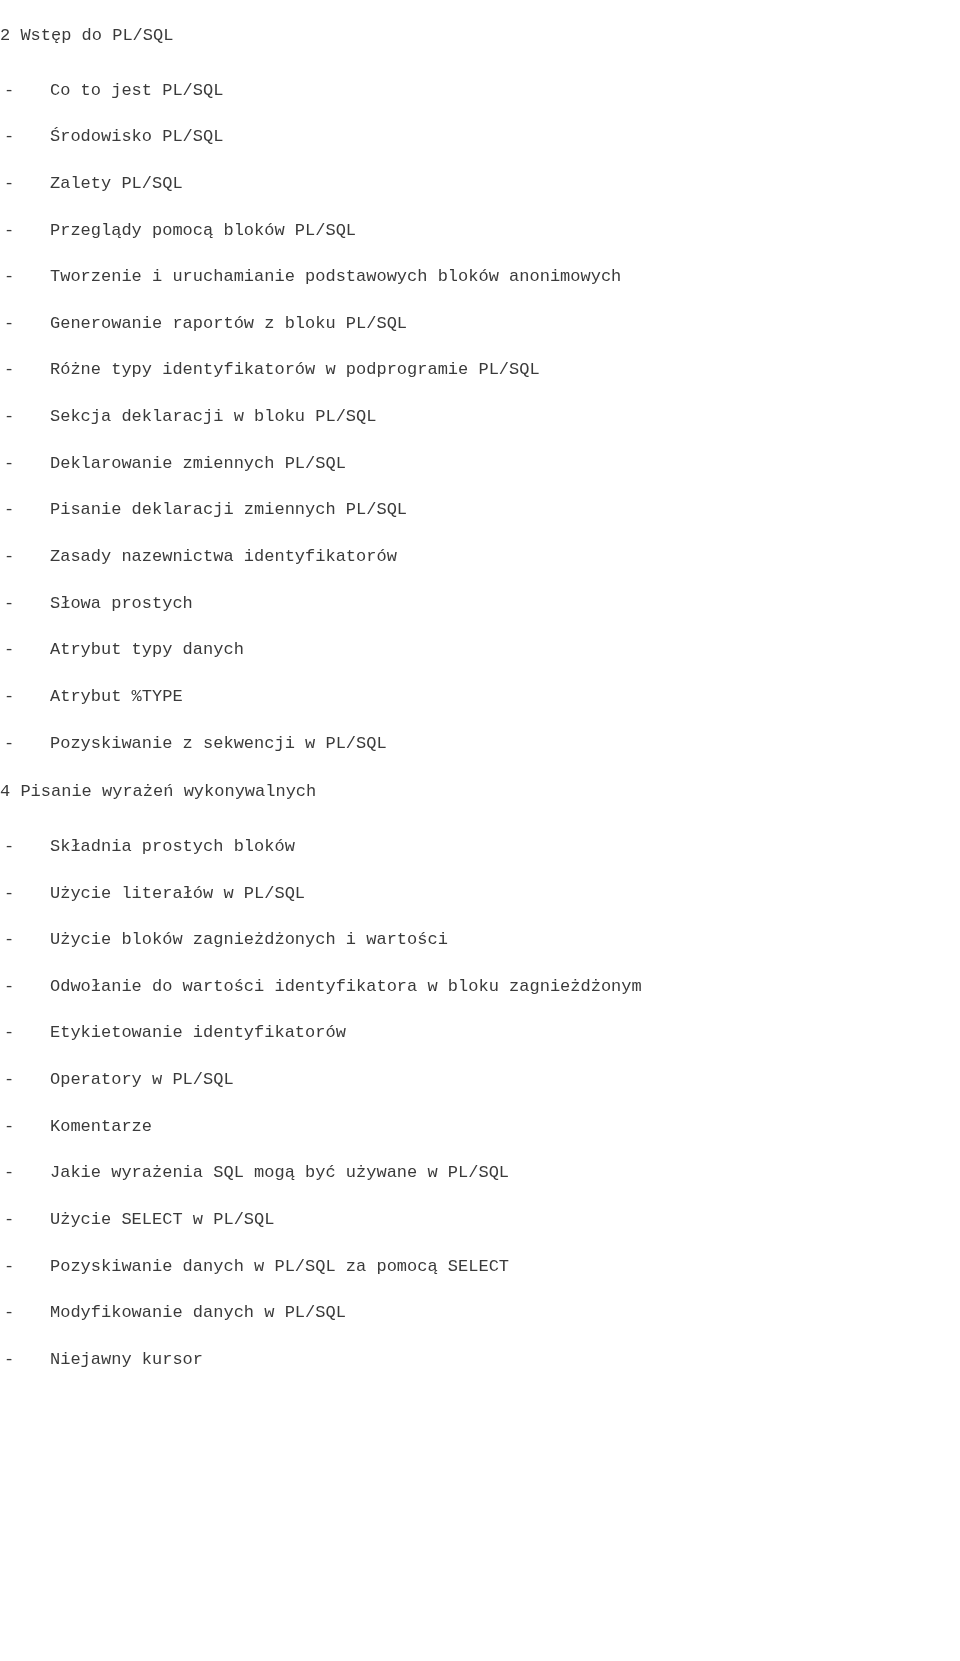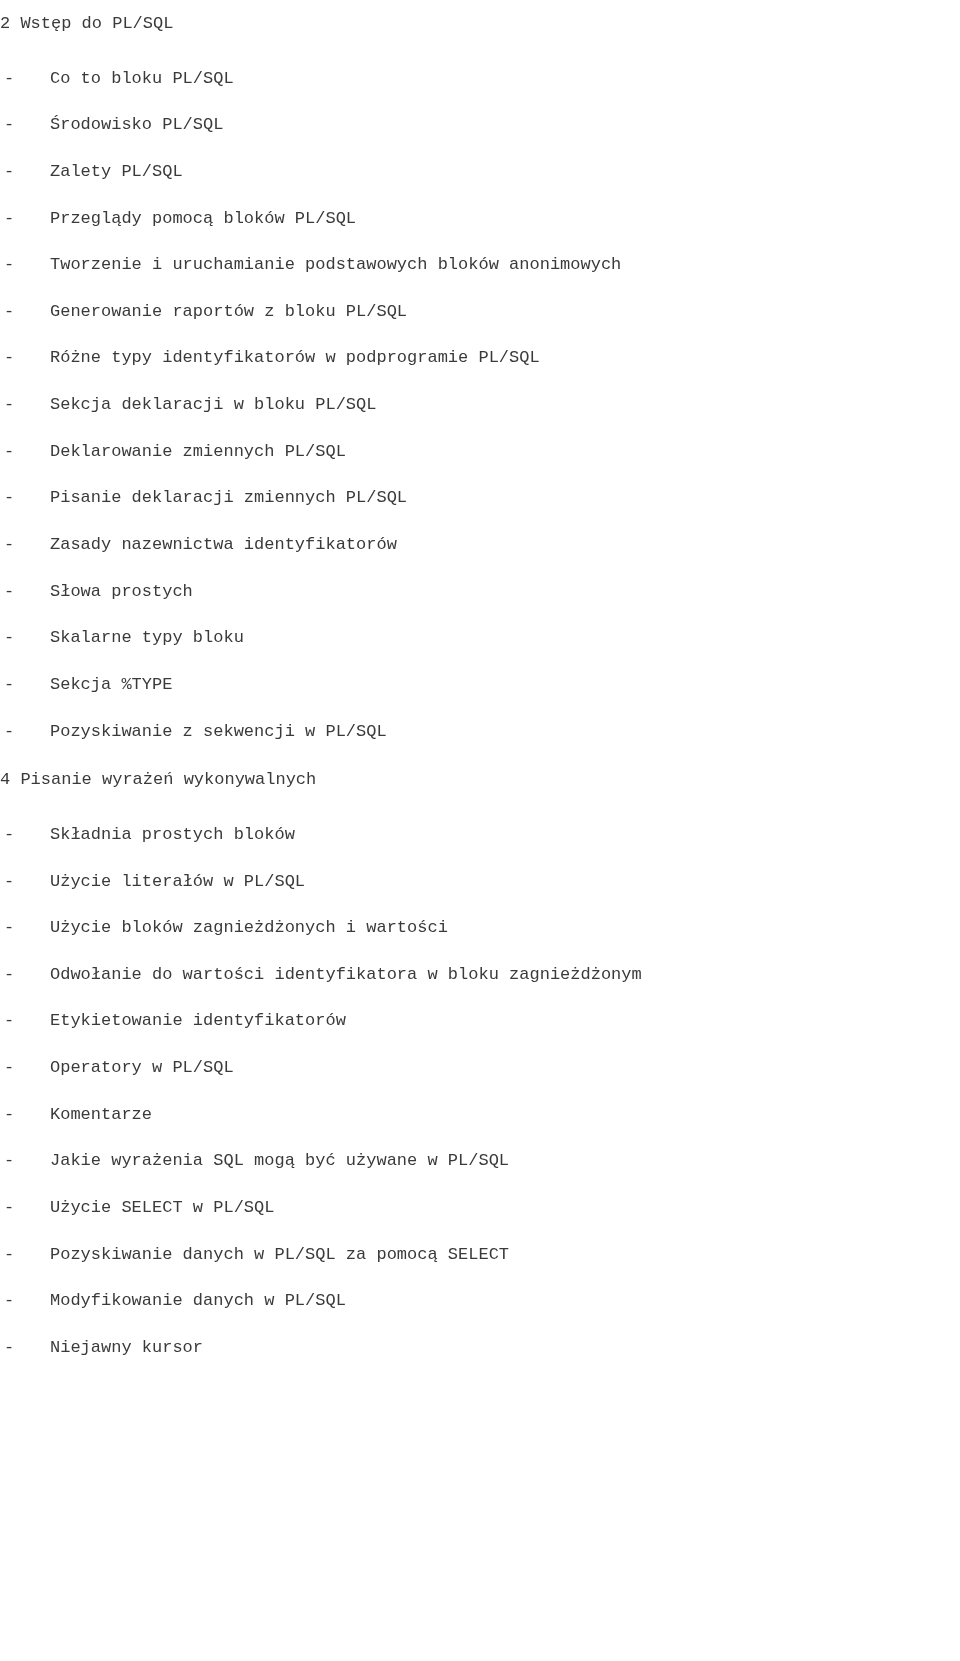--- a/index.html
+++ b/index.html
@@ -15,21 +15,21 @@
     .content {
       padding: 12px 0 20px 0;
     }
     .section-heading {
       margin: 24px 0 30px 0;
       font-family: "Courier New", Courier, monospace;
       font-size: 17px;
       font-weight: normal;
     }
     .first-heading {
-      margin-top: 0;
+      margin-top: 12px;
     }
     .list-item {
       margin: 0 0 22px 0;
       display: flex;
     }
     .dash {
       width: 46px;
       flex-shrink: 0;
       text-align: left;
       padding-left: 4px;
@@ -39,21 +39,21 @@
     }
   </style>
 </head>
 <body>
 
 <div class="content">
 
   <div class="section-heading first-heading">2 Wstęp do PL/SQL</div>
   <div class="list-item">
       <span class="dash">-</span>
-      <span class="text">Co to bloku PL/SQL</span>
+      <span class="text">Co to jest PL/SQL</span>
     </div>
   <div class="list-item">
       <span class="dash">-</span>
       <span class="text">Środowisko PL/SQL</span>
     </div>
   <div class="list-item">
       <span class="dash">-</span>
       <span class="text">Zalety PL/SQL</span>
     </div>
   <div class="list-item">
@@ -88,25 +88,25 @@
   <div class="list-item">
       <span class="dash">-</span>
       <span class="text">Zasady nazewnictwa identyfikatorów</span>
     </div>
   <div class="list-item">
       <span class="dash">-</span>
       <span class="text">Słowa prostych</span>
     </div>
   <div class="list-item">
       <span class="dash">-</span>
-      <span class="text">Skalarne typy bloku</span>
+      <span class="text">Atrybut typy danych</span>
     </div>
   <div class="list-item">
       <span class="dash">-</span>
-      <span class="text">Sekcja %TYPE</span>
+      <span class="text">Atrybut %TYPE</span>
     </div>
   <div class="list-item">
       <span class="dash">-</span>
       <span class="text">Pozyskiwanie z sekwencji w PL/SQL</span>
     </div>
 
   <div class="section-heading">4 Pisanie wyrażeń wykonywalnych</div>
   <div class="list-item">
       <span class="dash">-</span>
       <span class="text">Składnia prostych bloków</span>

